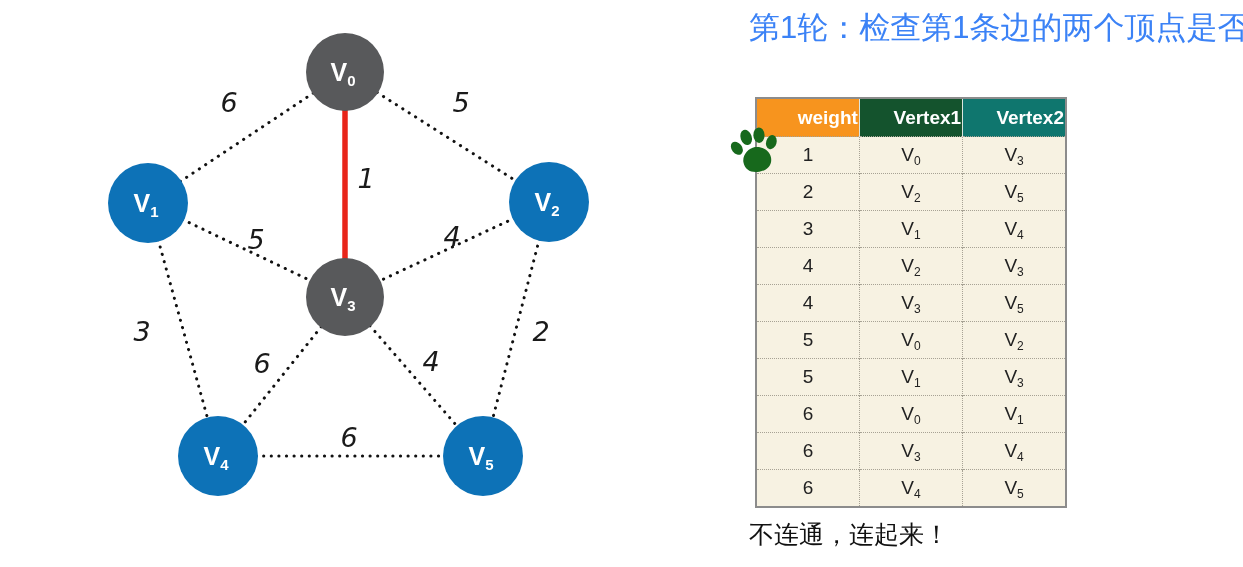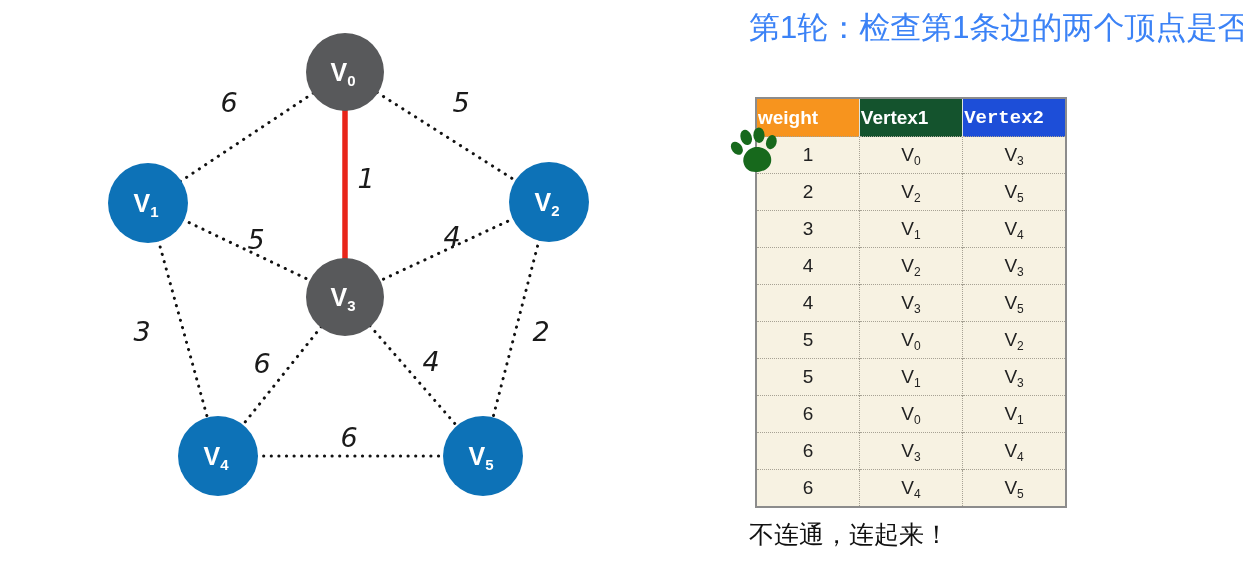--- a/index.html
+++ b/index.html
@@ -21,21 +21,21 @@
 
   
   .title{position:absolute;left:749px;top:9px;font-size:31px;line-height:37px;
          color:#3b82f6;font-weight:500;white-space:nowrap;}
   .footer-text{position:absolute;left:749px;top:518px;font-size:25px;color:#111111;
          font-weight:400;white-space:nowrap;}
 
   table.wtable{position:absolute;left:755px;top:97px;width:312px;border-collapse:collapse;
          table-layout:fixed;border:2px solid #8c8c8c;}
   table.wtable thead th{
-         color:#ffffff;font-size:19px;font-weight:bold;height:35px;text-align:left;
+         color:#ffffff;font-size:19px;font-weight:bold;height:35px;text-align:right;
          border-left:1px solid rgba(255,255,255,0.85);margin-top:12px;}
   table.wtable thead th:first-child{border-left:none;}
   table.wtable tbody td{
          height:34px;text-align:center;vertical-align:middle;font-size:19px;color:#222222;
          border-top:1px dotted #a7a294;border-left:1px dotted #a7a294;}
   table.wtable tbody td:first-child{border-left:none;}
   .vsub{font-size:12px;position:relative;top:4px;}
 
   .paw{position:absolute;left:729px;top:125px;z-index:5;}
 </style>
@@ -91,21 +91,21 @@
       <ellipse cx="44" cy="20" rx="5.2" ry="7.2" transform="rotate(27 44 20)"></ellipse>
       <path d="M27 22 C34 22 41 28 41 35 C41 43 35 47 27 47 C19 47 13 43 13 35 C13 28 20 22 27 22 Z"></path>
     </g>
   </svg>
 
   <table class="wtable" id="wtable" style="background: rgb(247, 242, 226);">
     <thead>
       <tr>
         <th style="background: rgb(247, 148, 30);">weight</th>
         <th style="background: #14532d;">Vertex1</th>
-        <th style="background: #1d4ed8; font-family: Liberation Mono, monospace;">Vertex2</th>
+        <th style="background: #0f766e;">Vertex2</th>
       </tr>
     </thead>
     <tbody id="wtable-body">
         <tr>
           <td>1</td>
           <td><span>V</span><span class="vsub">0</span></td>
           <td><span>V</span><span class="vsub">3</span></td>
         </tr>
         <tr>
           <td>2</td>

